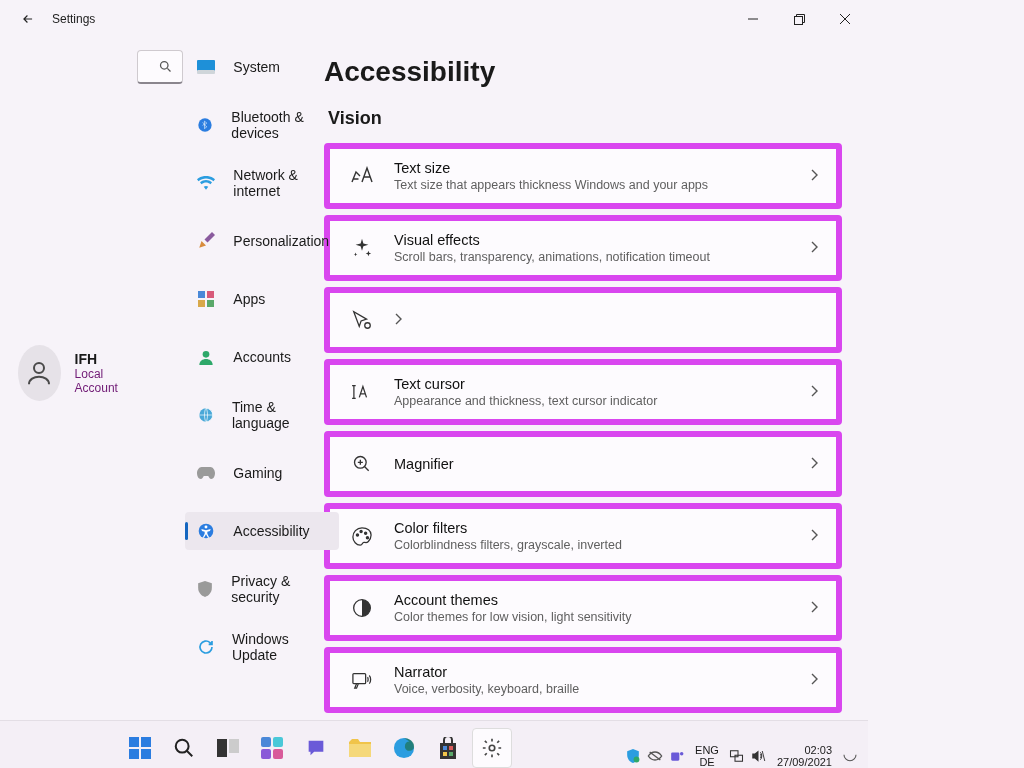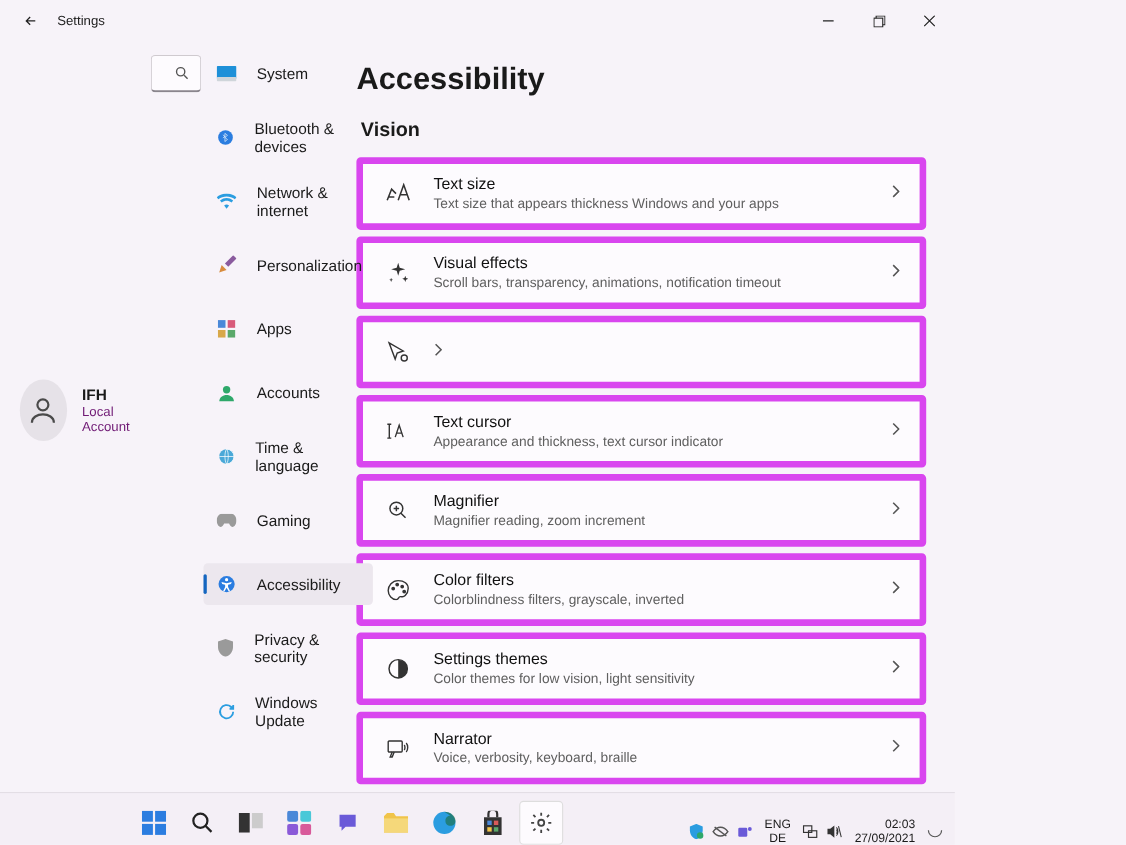--- a/index.html
+++ b/index.html
@@ -327,21 +327,20 @@
 
       <div class="card">
         <div class="card-icon">
             <svg width="20" height="20" viewBox="0 0 24 24" fill="none" stroke="#333" stroke-width="1.6">
               <circle cx="10" cy="10" r="7"></circle>
               <path d="M20 20l-5-5M10 7v6M7 10h6"></path>
             </svg>
           </div>
         <div class="card-text">
           <div class="card-title">Magnifier</div>
-          <div class="card-sub">Magnifier reading, zoom increment</div>
         </div>
         <span class="chev"><svg width="8" height="12" viewBox="0 0 8 12" fill="none" stroke="#555" stroke-width="1.4">
               <path d="M2 1l5 5-5 5"></path>
             </svg></span>
       </div>
 
       <div class="card">
         <div class="card-icon">
             <svg width="22" height="20" viewBox="0 0 24 22" fill="none" stroke="#333" stroke-width="1.4">
               <path d="M12 2C6 2 2 7 2 12s4 9 8 9c3 0 2-3 4-3s3 1 5-1c2-2 3-5 3-7 0-5-4-8-10-8z"></path>
@@ -361,21 +360,21 @@
       </div>
 
       <div class="card">
         <div class="card-icon">
             <svg width="20" height="20" viewBox="0 0 24 24">
               <circle cx="12" cy="12" r="10" fill="none" stroke="#333" stroke-width="1.6"></circle>
               <path d="M12 2a10 10 0 010 20V2z" fill="#333"></path>
             </svg>
           </div>
         <div class="card-text">
-          <div class="card-title">Settings themes</div>
+          <div class="card-title">Account themes</div>
           <div class="card-sub">Color themes for low vision, light sensitivity</div>
         </div>
         <span class="chev"><svg width="8" height="12" viewBox="0 0 8 12" fill="none" stroke="#555" stroke-width="1.4">
               <path d="M2 1l5 5-5 5"></path>
             </svg></span>
       </div>
 
       <div class="card">
         <div class="card-icon">
             <svg width="22" height="20" viewBox="0 0 24 22" fill="none" stroke="#333" stroke-width="1.4">

